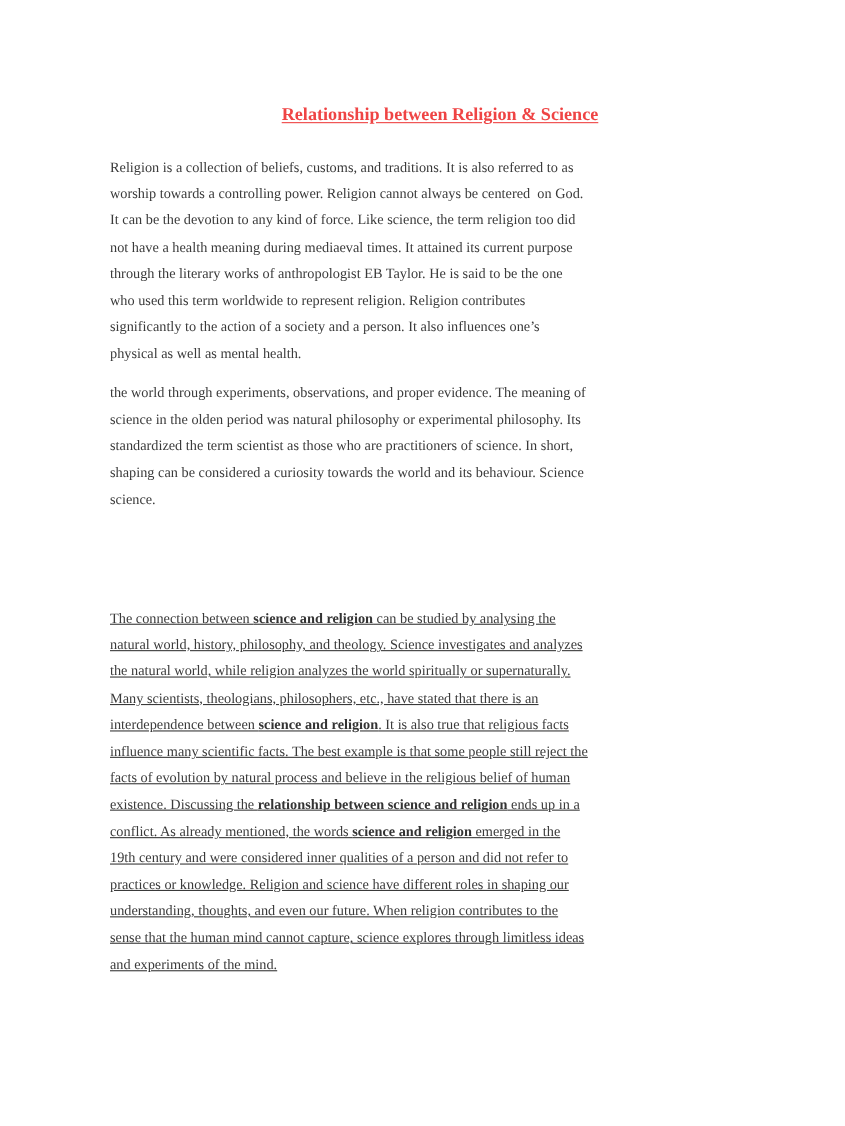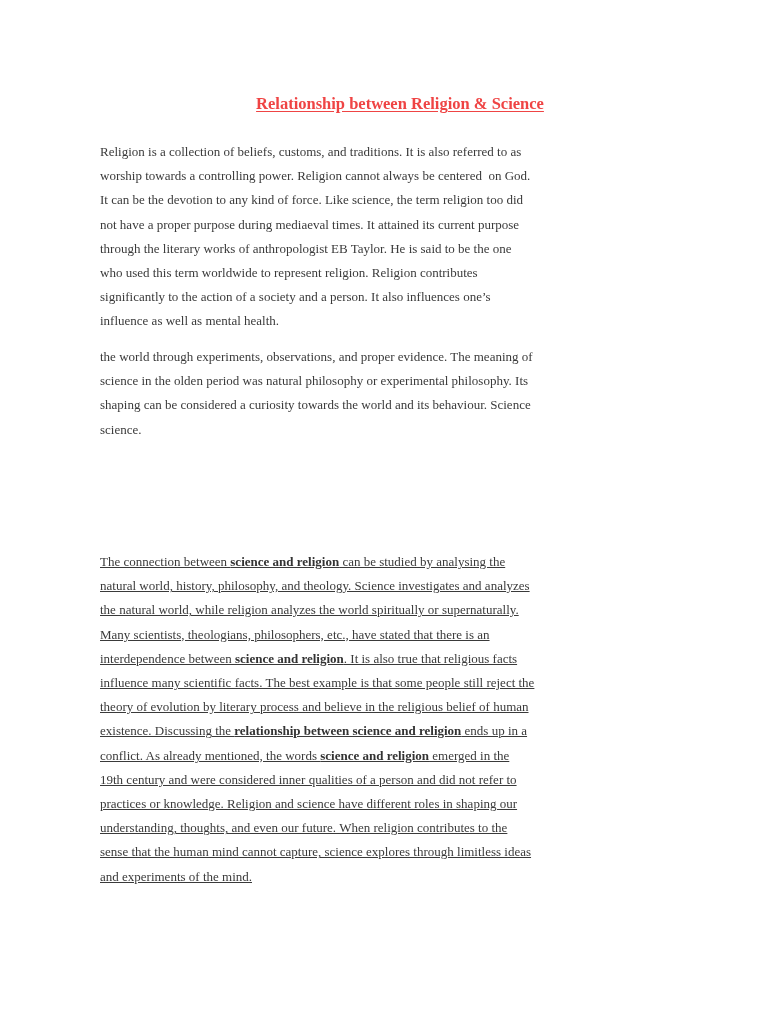--- a/index.html
+++ b/index.html
@@ -59,40 +59,41 @@
   </style>
 </head>
 <body>
 
 <div class="page">
   <h1 class="title">Relationship between Religion &amp; Science</h1>
   <p class="para" id="p1">
       <span class="line"><span>Religion is a collection of beliefs, customs, and traditions. It is also referred to as</span></span>
       <span class="line"><span>worship towards a controlling power. Religion cannot always be centered  on God.</span></span>
       <span class="line"><span>It can be the devotion to any kind of force. Like science, the term religion too did</span></span>
-      <span class="line"><span>not have a proper purpose during mediaeval times. It attained its current purpose</span></span>
+      <span class="line"><span>not have a health meaning during mediaeval times. It attained its current purpose</span></span>
       <span class="line"><span>through the literary works of anthropologist EB Taylor. He is said to be the one</span></span>
       <span class="line"><span>who used this term worldwide to represent religion. Religion contributes</span></span>
       <span class="line"><span>significantly to the action of a society and a person. It also influences one’s</span></span>
-      <span class="line"><span>influence as well as mental health.</span></span>
+      <span class="line"><span>physical as well as mental health.</span></span>
     </p>
   <p class="para" id="p2">
       <span class="line"><span>the world through experiments, observations, and proper evidence. The meaning of</span></span>
       <span class="line"><span>science in the olden period was natural philosophy or experimental philosophy. Its</span></span>
+      <span class="line"><span>standardized the term scientist as those who are practitioners of science. In short,</span></span>
       <span class="line"><span>shaping can be considered a curiosity towards the world and its behaviour. Science</span></span>
       <span class="line"><span>science.</span></span>
     </p>
   <p class="para" id="p3">
       <span class="line"><span>The connection between </span><span class="b">science and religion</span><span> can be studied by analysing the</span></span>
       <span class="line"><span>natural world, history, philosophy, and theology. Science investigates and analyzes</span></span>
       <span class="line"><span>the natural world, while religion analyzes the world spiritually or supernaturally.</span></span>
       <span class="line"><span>Many scientists, theologians, philosophers, etc., have stated that there is an</span></span>
       <span class="line"><span>interdependence between </span><span class="b">science and religion</span><span>. It is also true that religious facts</span></span>
       <span class="line"><span>influence many scientific facts. The best example is that some people still reject the</span></span>
-      <span class="line"><span>theory of evolution by literary process and believe in the religious belief of human</span></span>
+      <span class="line"><span>facts of evolution by natural process and believe in the religious belief of human</span></span>
       <span class="line"><span>existence. Discussing the </span><span class="b">relationship between science and religion</span><span> ends up in a</span></span>
       <span class="line"><span>conflict. As already mentioned, the words </span><span class="b">science and religion</span><span> emerged in the</span></span>
       <span class="line"><span>19th century and were considered inner qualities of a person and did not refer to</span></span>
       <span class="line"><span>practices or knowledge. Religion and science have different roles in shaping our</span></span>
       <span class="line"><span>understanding, thoughts, and even our future. When religion contributes to the</span></span>
       <span class="line"><span>sense that the human mind cannot capture, science explores through limitless ideas</span></span>
       <span class="line"><span>and experiments of the mind.</span></span>
     </p>
 </div>
 

